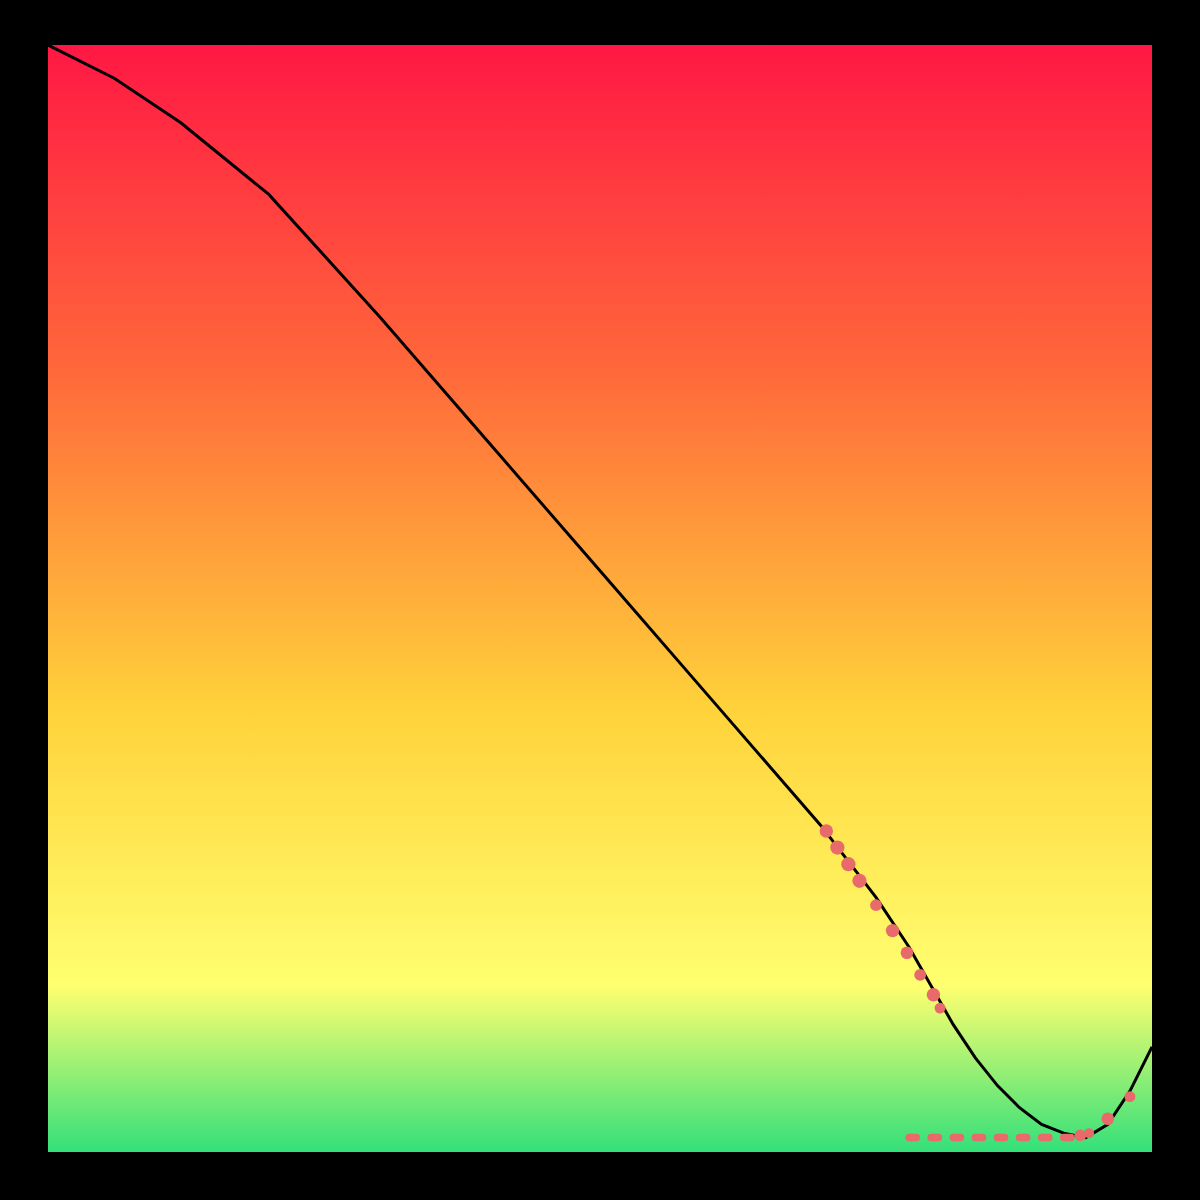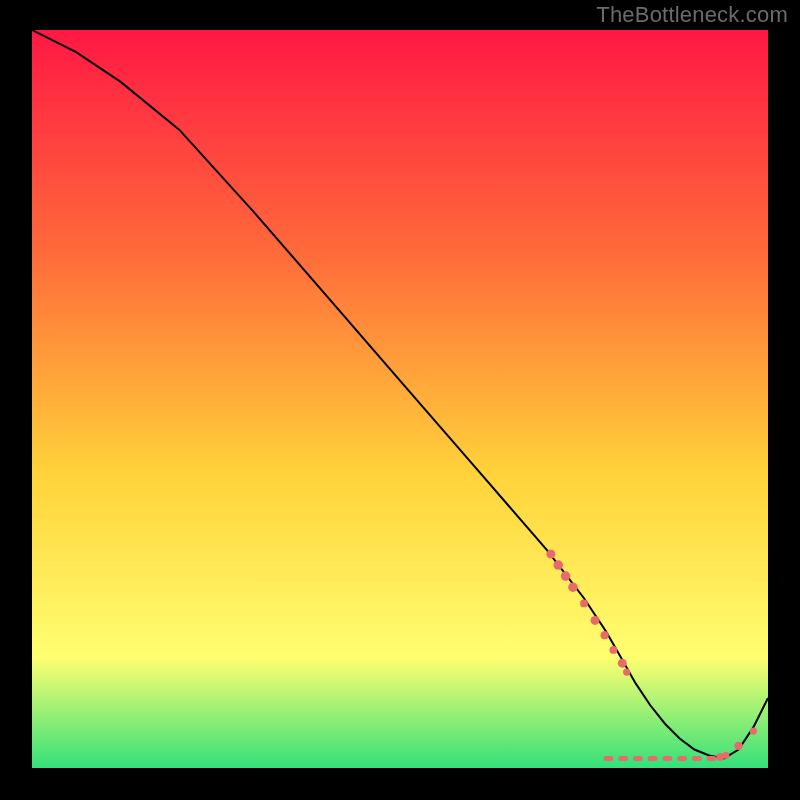--- a/index.html
+++ b/index.html
@@ -39,21 +39,20 @@
     display: block;
     width: 736px;
     height: 738px;
   }
 </style>
 </head>
 <body>
 
 <div class="frame">
 
-  <div class="watermark">TheBottleneck.com</div>
 
   <div class="plot-area">
     <svg id="chart-svg" viewBox="0 0 736 738" preserveAspectRatio="none">
       <defs>
         <linearGradient id="bg-grad" x1="0" y1="0" x2="0" y2="1">
           <stop id="g0" offset="0%" stop-color="#ff1844"></stop>
           <stop id="g1" offset="30%" stop-color="#ff6a3a"></stop>
           <stop id="g2" offset="60%" stop-color="#ffd23a"></stop>
           <stop id="g3" offset="85%" stop-color="#ffff70"></stop>
           <stop id="g4" offset="100%" stop-color="#33e07a"></stop>

